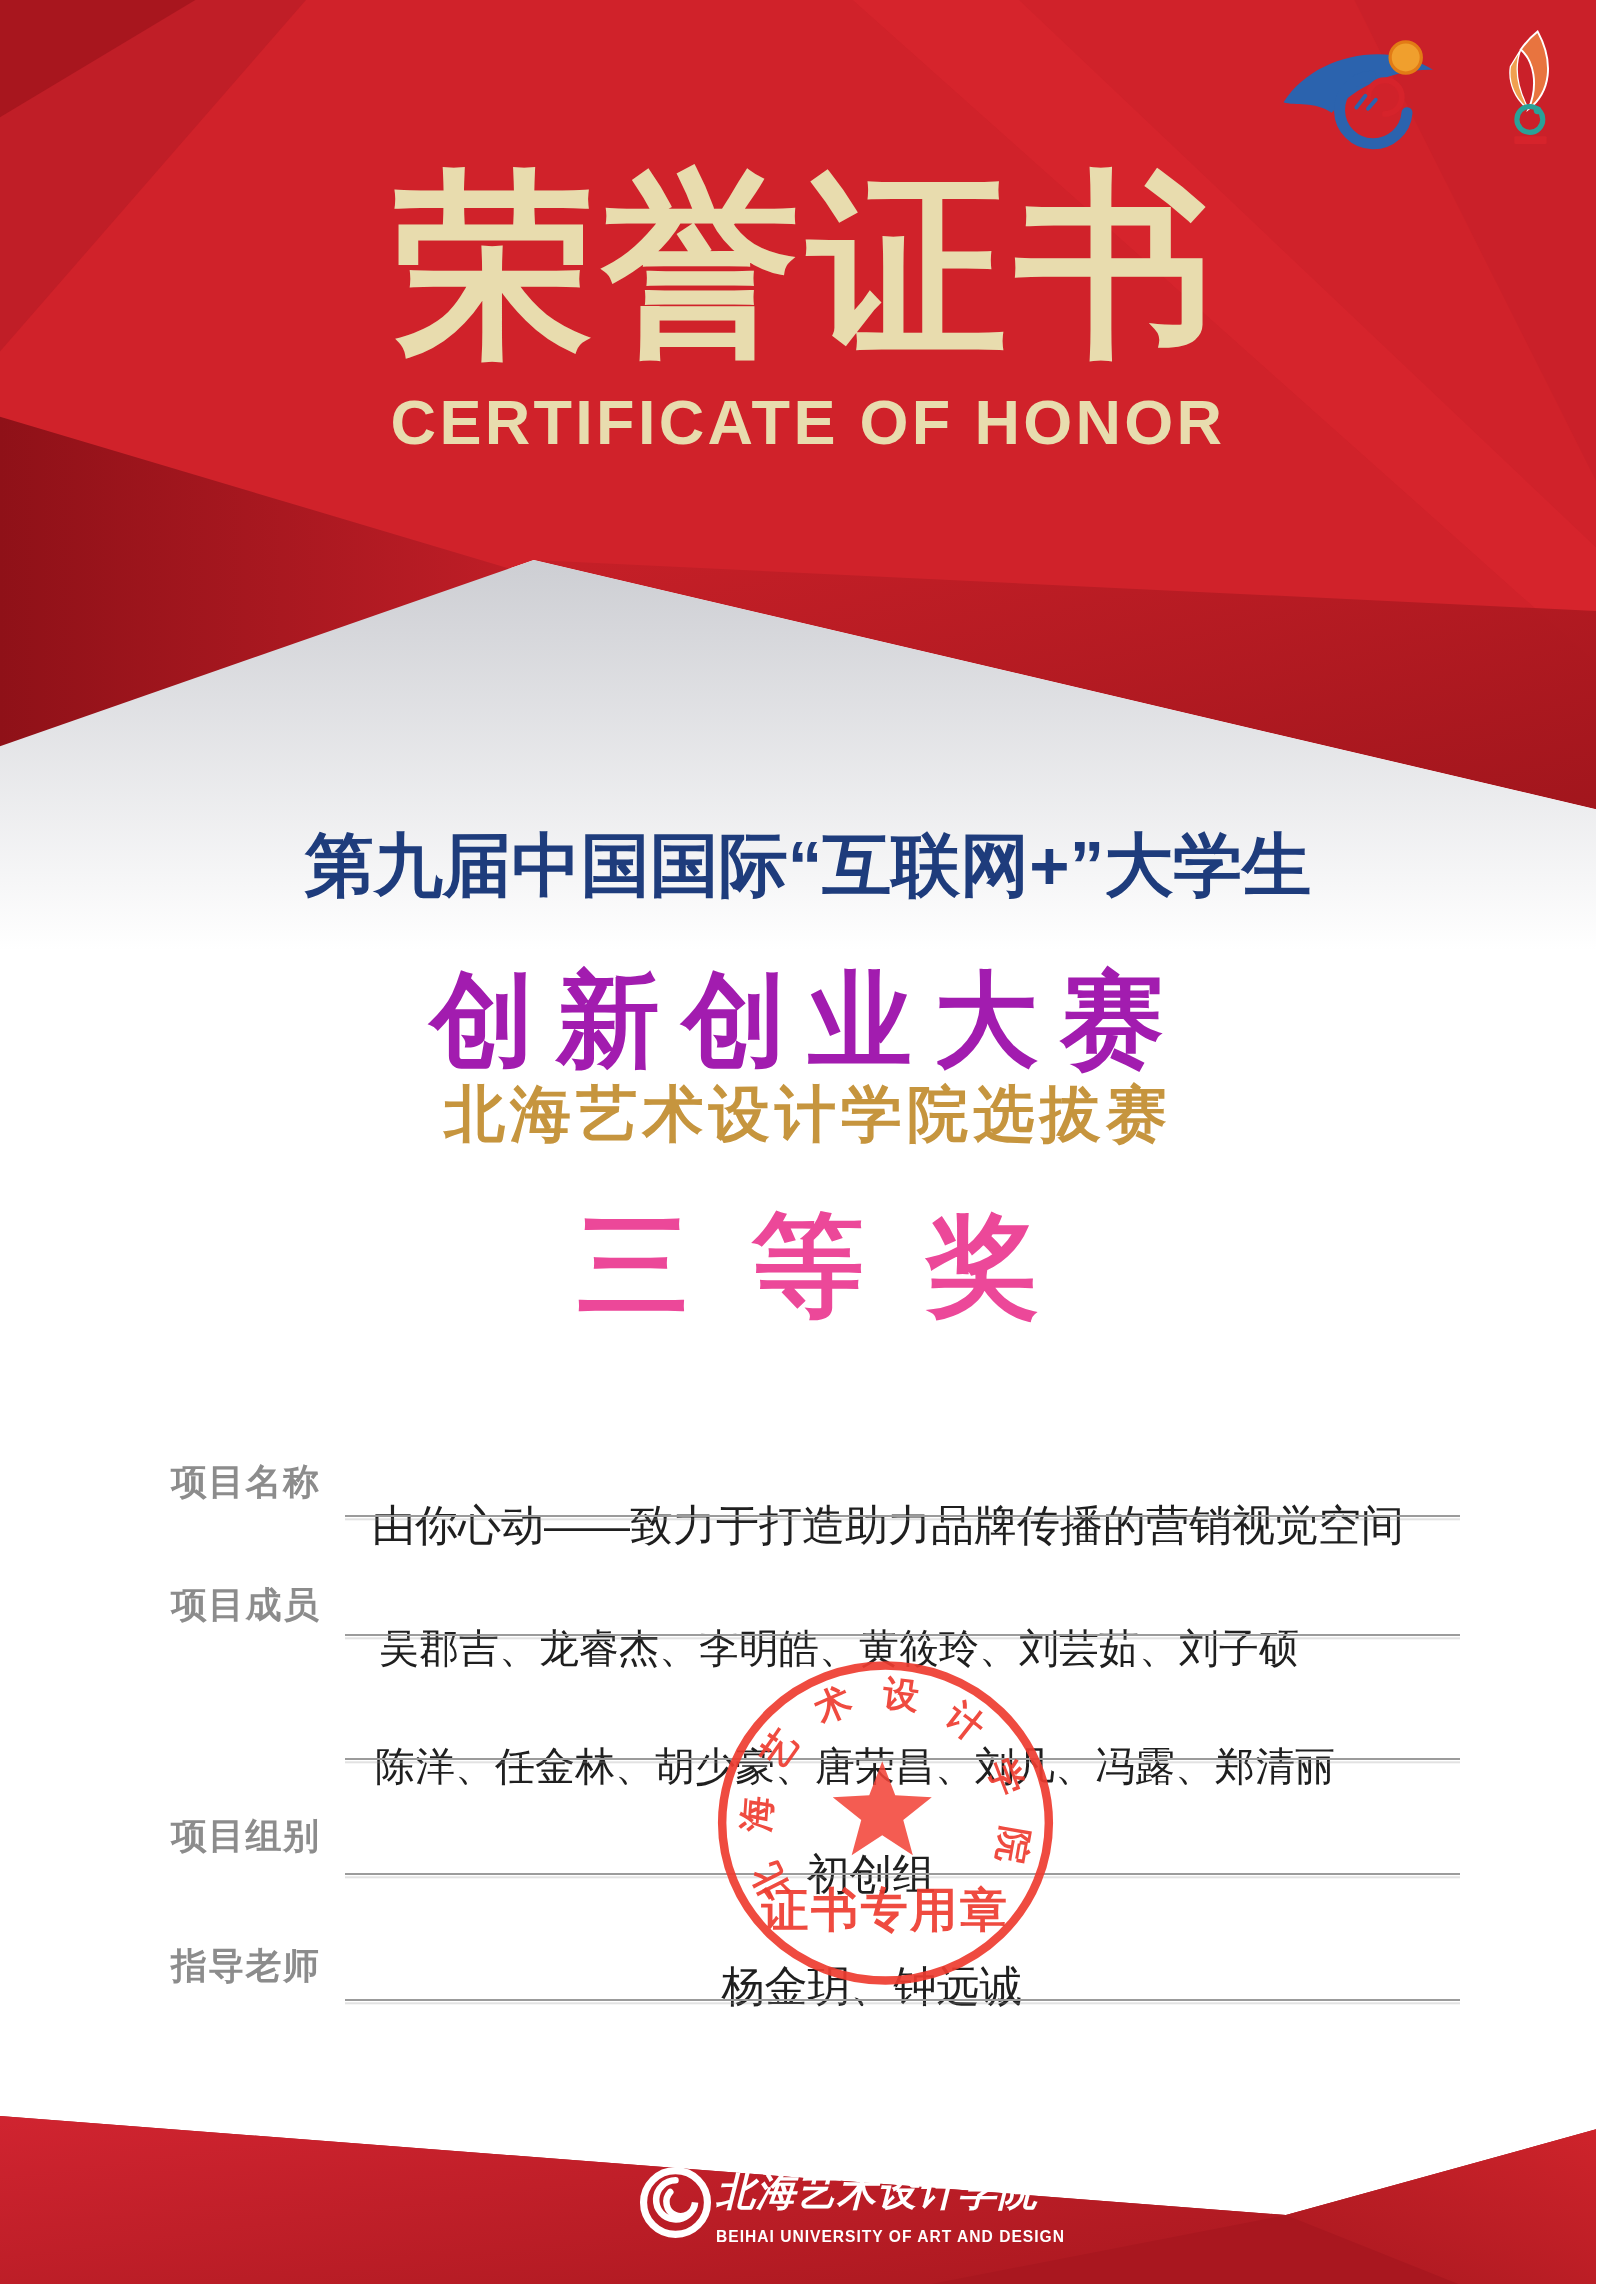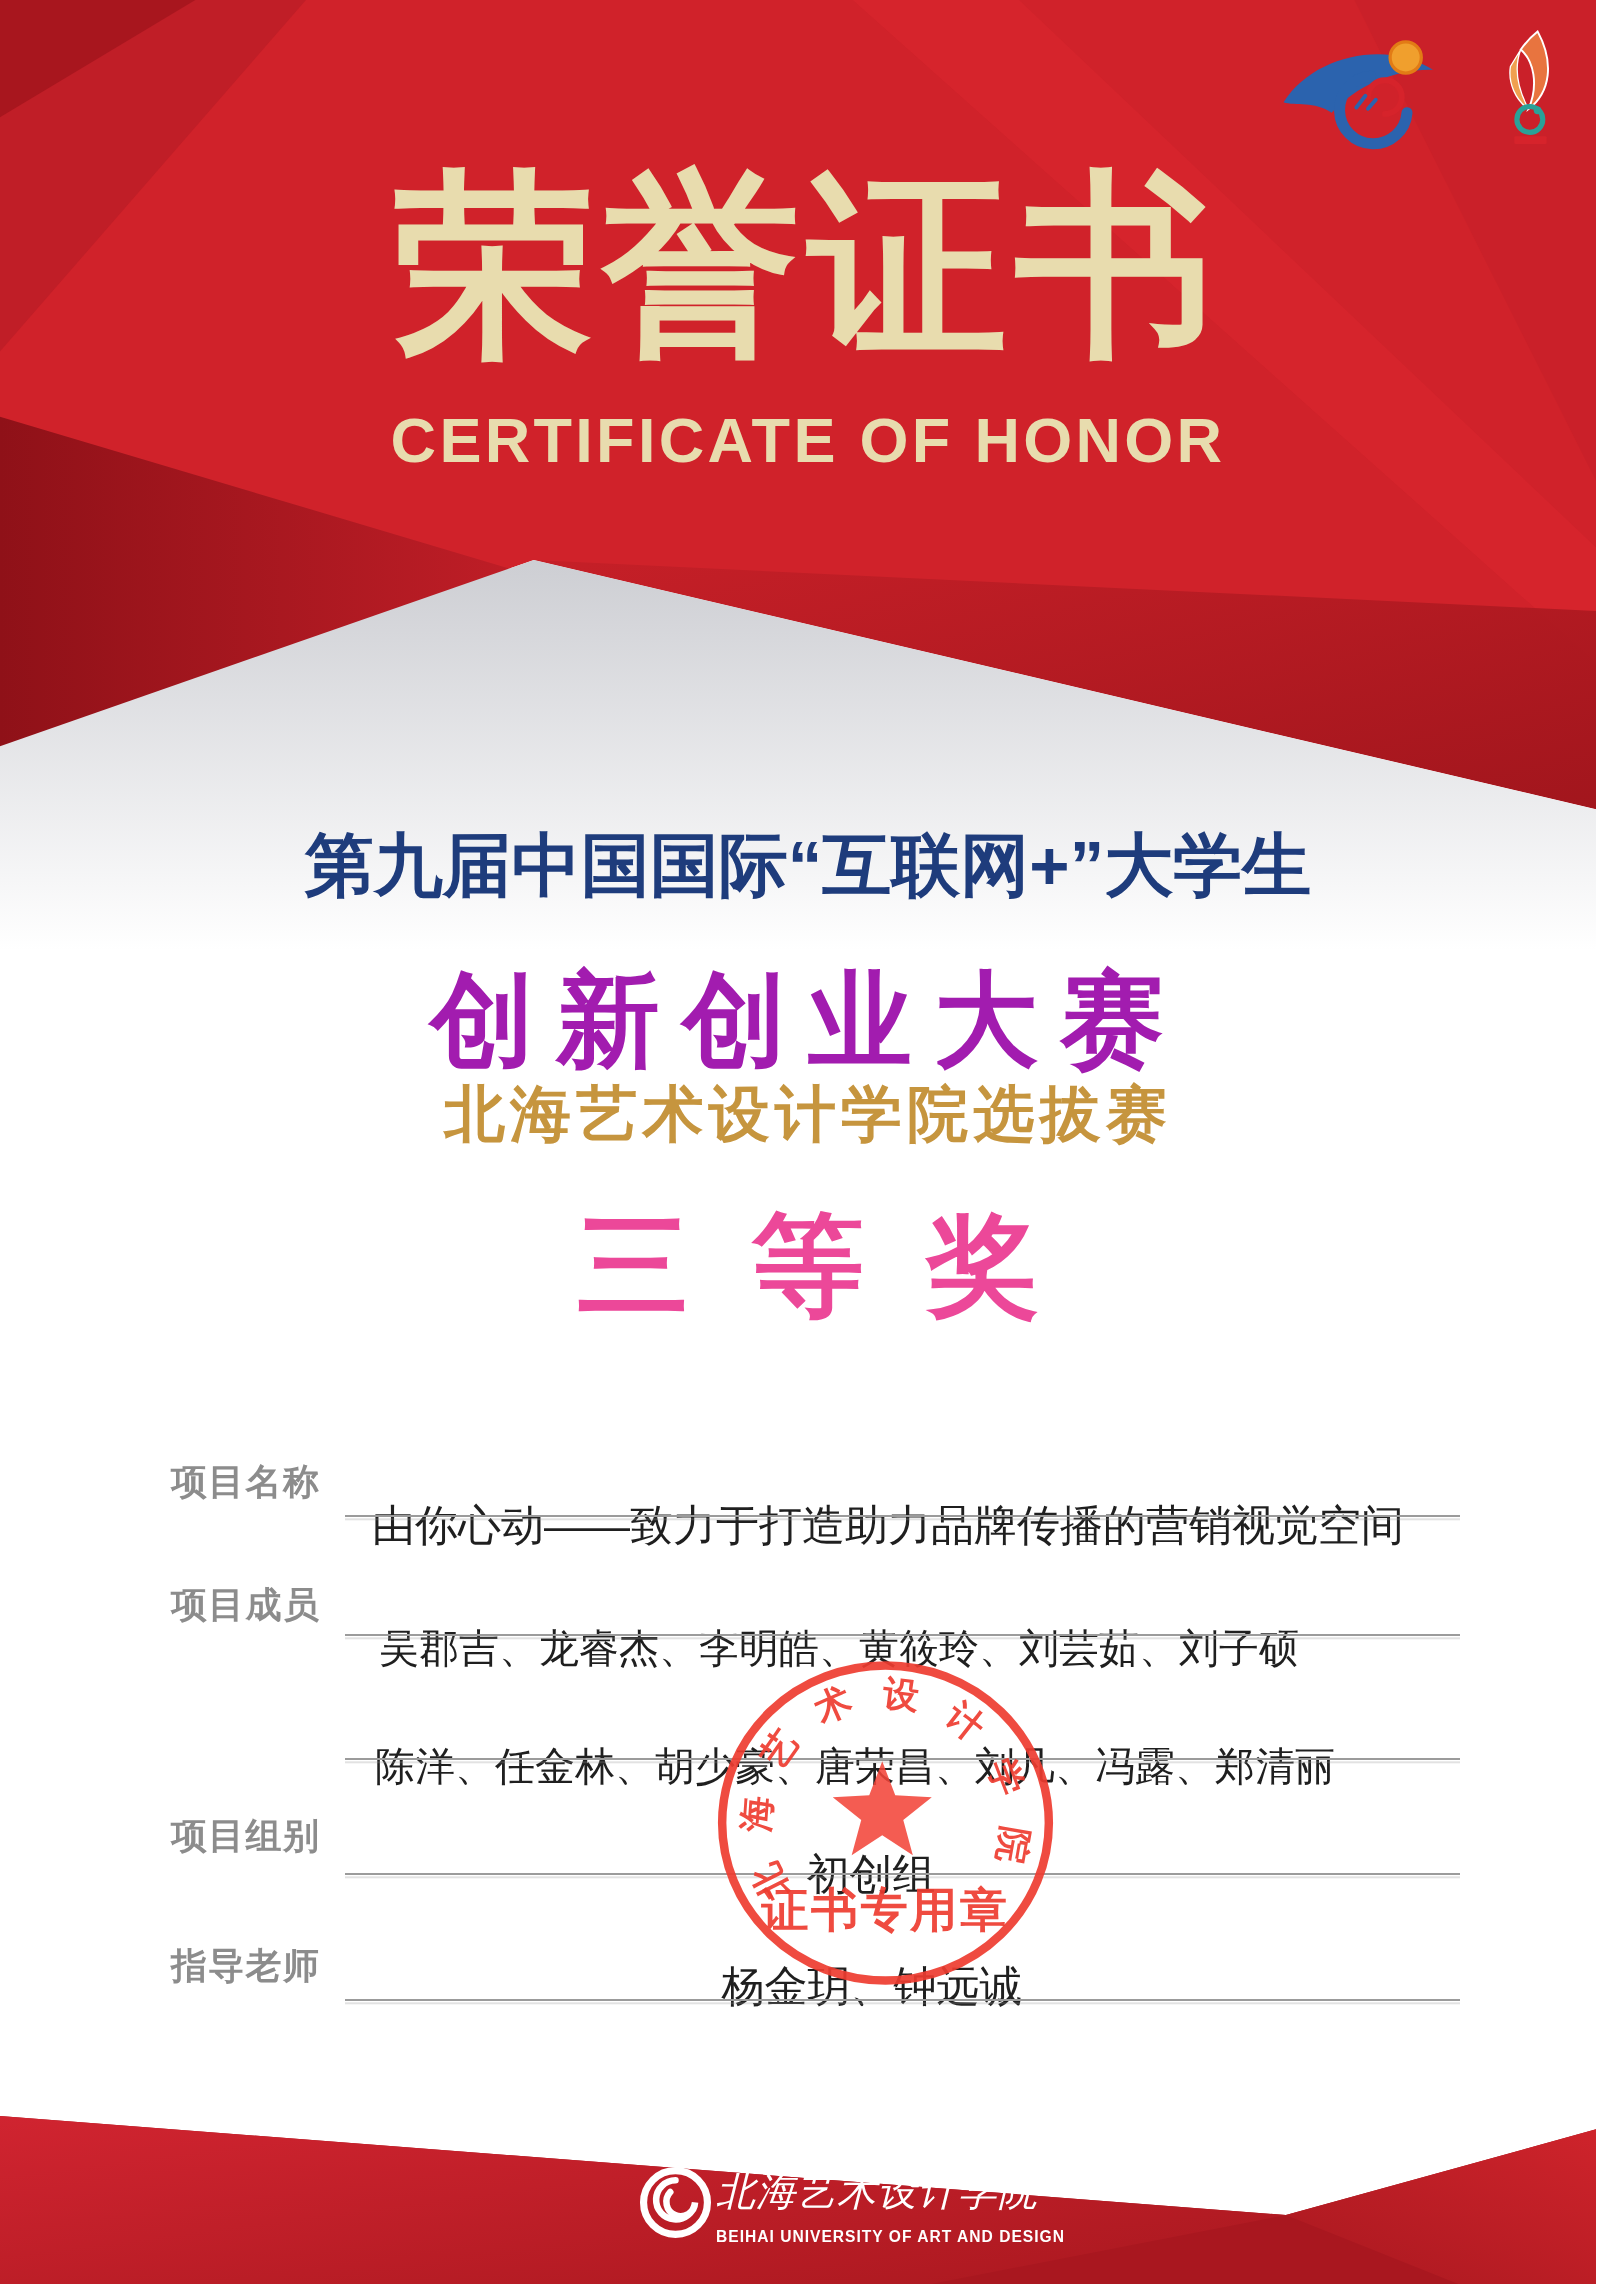--- a/index.html
+++ b/index.html
@@ -3,21 +3,21 @@
 <meta charset="utf-8">
 <style>
   html,body{margin:0;padding:0;background:#ffffff;}
   .page{position:relative;width:1596px;height:2284px;overflow:hidden;background:#ffffff;
         font-family:"Liberation Sans",sans-serif;}
   .bg{position:absolute;left:0;top:0;width:1616px;height:2284px;z-index:0;}
   .abs{position:absolute;z-index:2;}
   .ctr{left:0;width:1616px;text-align:center;}
   
   .title-cn{top:166px;font-size:199px;font-weight:700;color:#e8dcae;letter-spacing:7.8px;line-height:1;}
-  .title-en{top:409px;font-size:63px;font-weight:700;color:#e8dcae;letter-spacing:3.3px;line-height:1;}
+  .title-en{top:391px;font-size:63px;font-weight:700;color:#e8dcae;letter-spacing:3.3px;line-height:1;}
   
   .comp1{top:828px;font-size:69px;font-weight:700;color:#1e3c7c;line-height:1.1;}
   .comp2{top:923px;font-size:104px;font-weight:700;color:#a21caf;letter-spacing:22px;line-height:1.1;margin-top:40px;}
   .comp3{top:1081px;font-size:61px;font-weight:700;color:#c6953e;letter-spacing:5.2px;line-height:1.1;}
   .award{top:1208px;font-size:112px;font-weight:700;color:#ec4899;letter-spacing:63px;text-indent:63px;
          font-family:"Liberation Serif",serif;line-height:1.05;}
   
   .flabel{left:171px;font-size:36px;font-weight:700;color:#8c8c8c;letter-spacing:1.3px;line-height:1;}
   .l1{top:1464px;} .l2{top:1587px;} .l3{top:1818px;} .l4{top:1948px;}
   .uline{position:absolute;left:345px;width:1115px;height:0;border-top:2.6px solid #9b9b9b;
@@ -30,21 +30,21 @@
   .v4{top:1806px;left:285px;width:1172px;font-size:43px;}
   .v5{top:1918px;left:286px;width:1172px;font-size:43px;}
   
   .stamp{position:absolute;left:715px;top:1659px;width:341px;height:328px;z-index:5;}
   .stamp svg{position:absolute;left:0;top:0;}
   .ringch{position:absolute;font-size:36px;font-weight:700;color:#ee3c30;opacity:.92;line-height:1;
           transform-origin:center center;}
   .stamp-bottom{position:absolute;left:0;top:227px;width:100%;text-align:center;font-size:47px;
                 font-weight:700;color:#ee3c30;opacity:.92;letter-spacing:2.6px;line-height:1;}
   
-  .school-cn{position:absolute;left:716px;top:2169px;font-size:39px;font-weight:400;color:#ffffff;
+  .school-cn{position:absolute;left:716px;top:2169px;font-size:39px;font-weight:700;color:#ffffff;
              letter-spacing:1.3px;font-family:"Liberation Serif",serif;font-style:italic;z-index:3;line-height:1.2;}
   .school-en{position:absolute;left:716px;top:2229px;font-size:15.6px;font-weight:700;color:#ffffff;
              letter-spacing:1px;z-index:3;line-height:1;}
   .logo{position:absolute;z-index:3;}
 </style>
 </head>
 <body>
 
 <div class="page">
 

